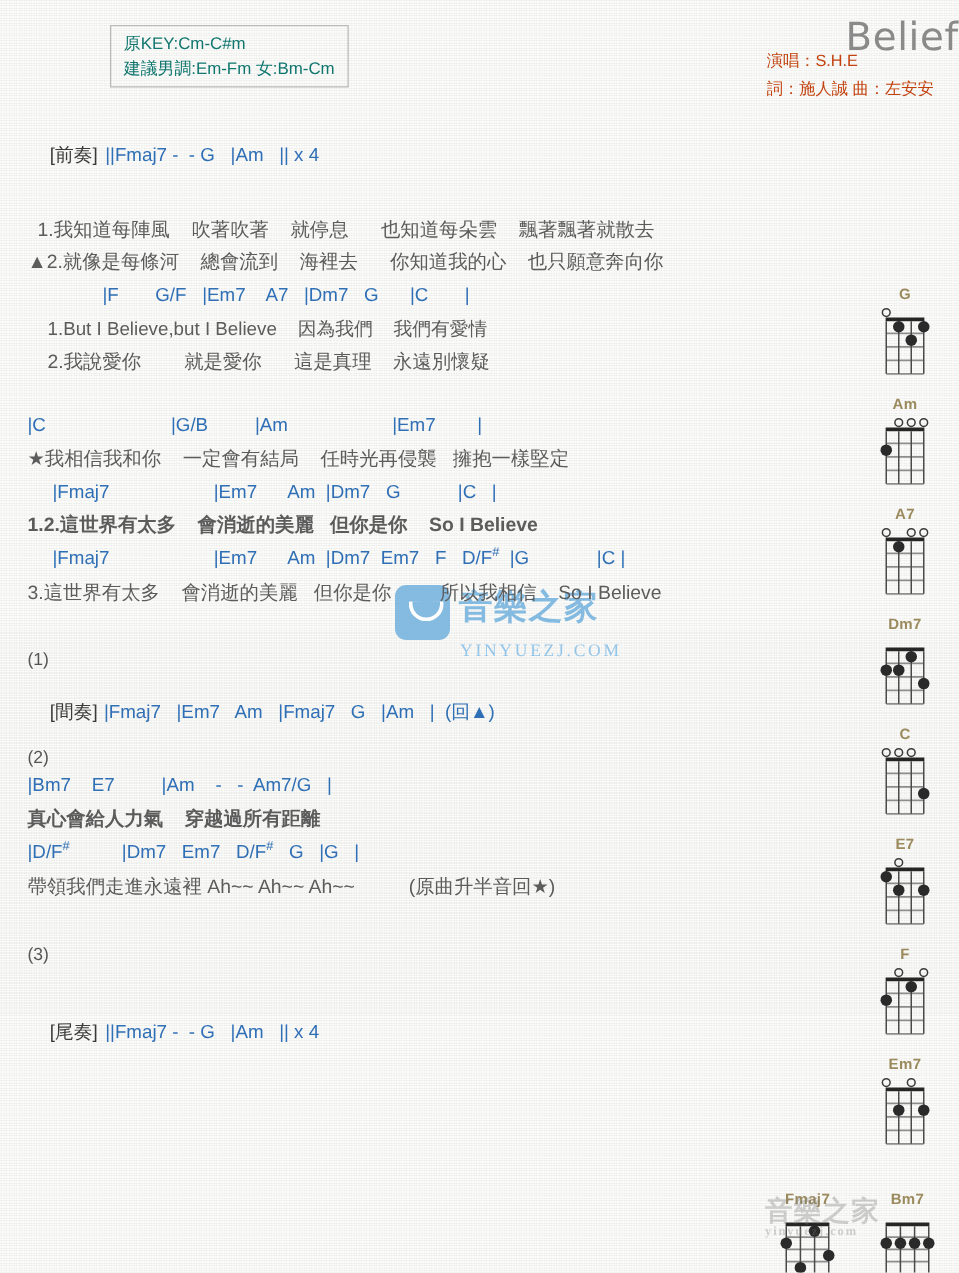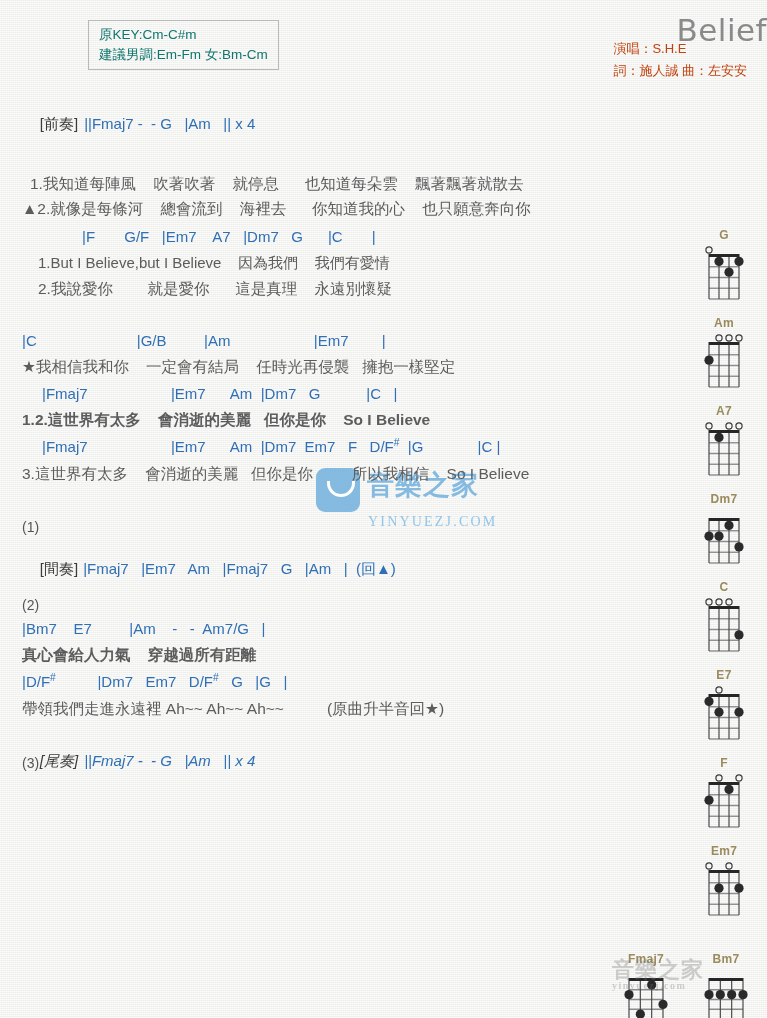--- a/index.html
+++ b/index.html
@@ -186,21 +186,21 @@
     <span class="section">[間奏]</span><span class="chordline" style="margin-left:5px;">|Fmaj7   |Em7   Am   |Fmaj7   G   |Am   |  (回▲)</span>
   </div>
 
   <div class="line marker" style="left:22px;top:597px;">(2)</div>
   <div class="line chordline" style="left:22px;top:620px;">|Bm7    E7         |Am    -   -  Am7/G   |</div>
   <div class="line lyricline" style="left:22px;top:645px;font-weight:bold;">真心會給人力氣    穿越過所有距離</div>
   <div class="line chordline" style="left:22px;top:673px;">|D/F<sup>#</sup>          |Dm7   Em7   D/F<sup>#</sup>   G   |G   |</div>
   <div class="line lyricline" style="left:22px;top:699px;">帶領我們走進永遠裡 Ah~~ Ah~~ Ah~~          (原曲升半音回★)</div>
 
   <div class="line marker" style="left:22px;top:755px;">(3)</div>
-  <div class="line" style="left:22px;top:734px;font-style:italic;">
+  <div class="line" style="left:22px;top:798px;">
     <span class="section">[尾奏]</span><span class="chordline" style="margin-left:6px;">||Fmaj7 -  - G   |Am   || x 4</span>
   </div>
 
   <div class="diagrams" id="diagram-column">
       <div class="chordbox">
         <div class="chordname">G</div>
         <div class="grid-wrap">
           <svg width="46" height="62">
             <circle cx="8" cy="7" r="3.1" fill="none" stroke="#3a3a3a" stroke-width="1.2"></circle>
             <rect x="7.5" y="11" width="31" height="3" fill="#262626"></rect>

